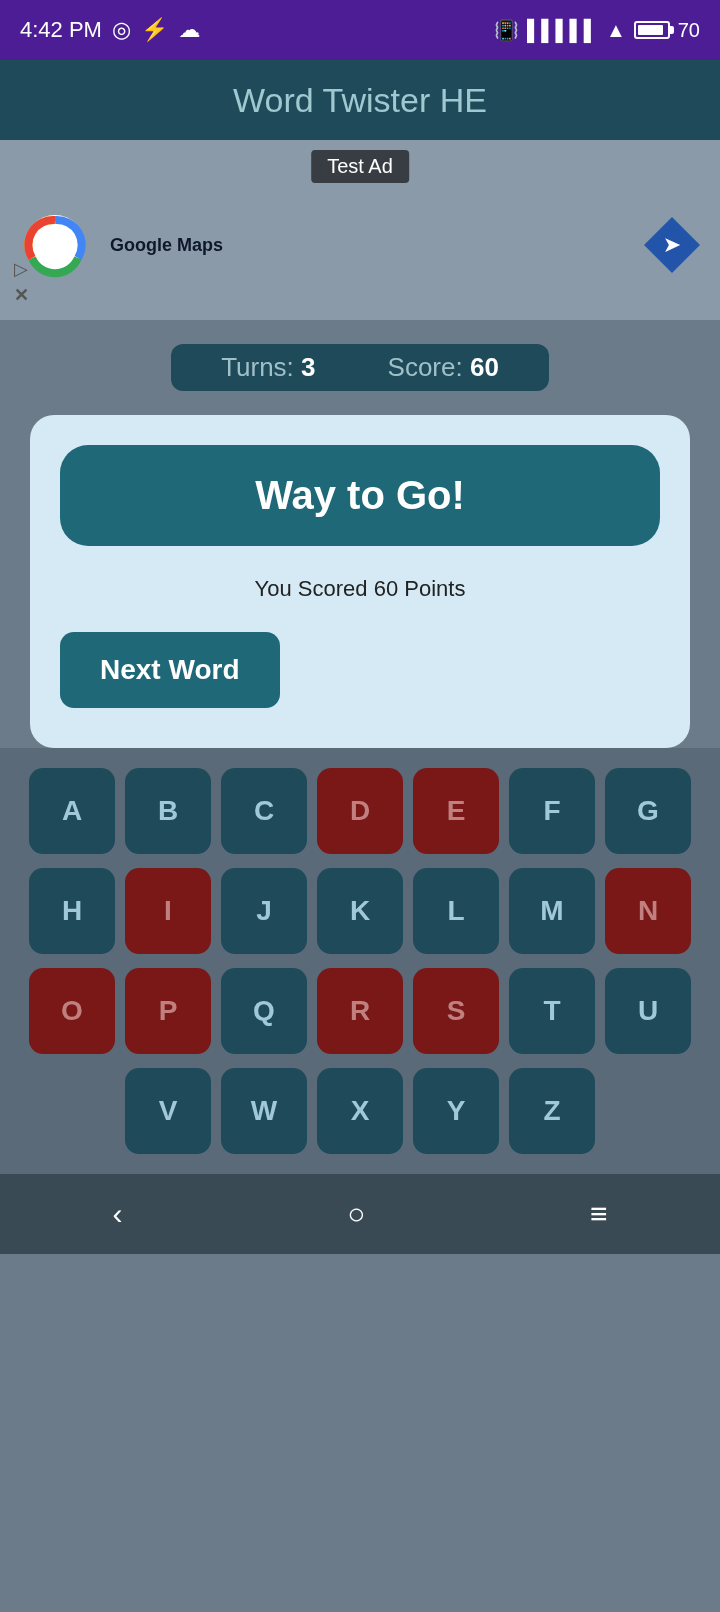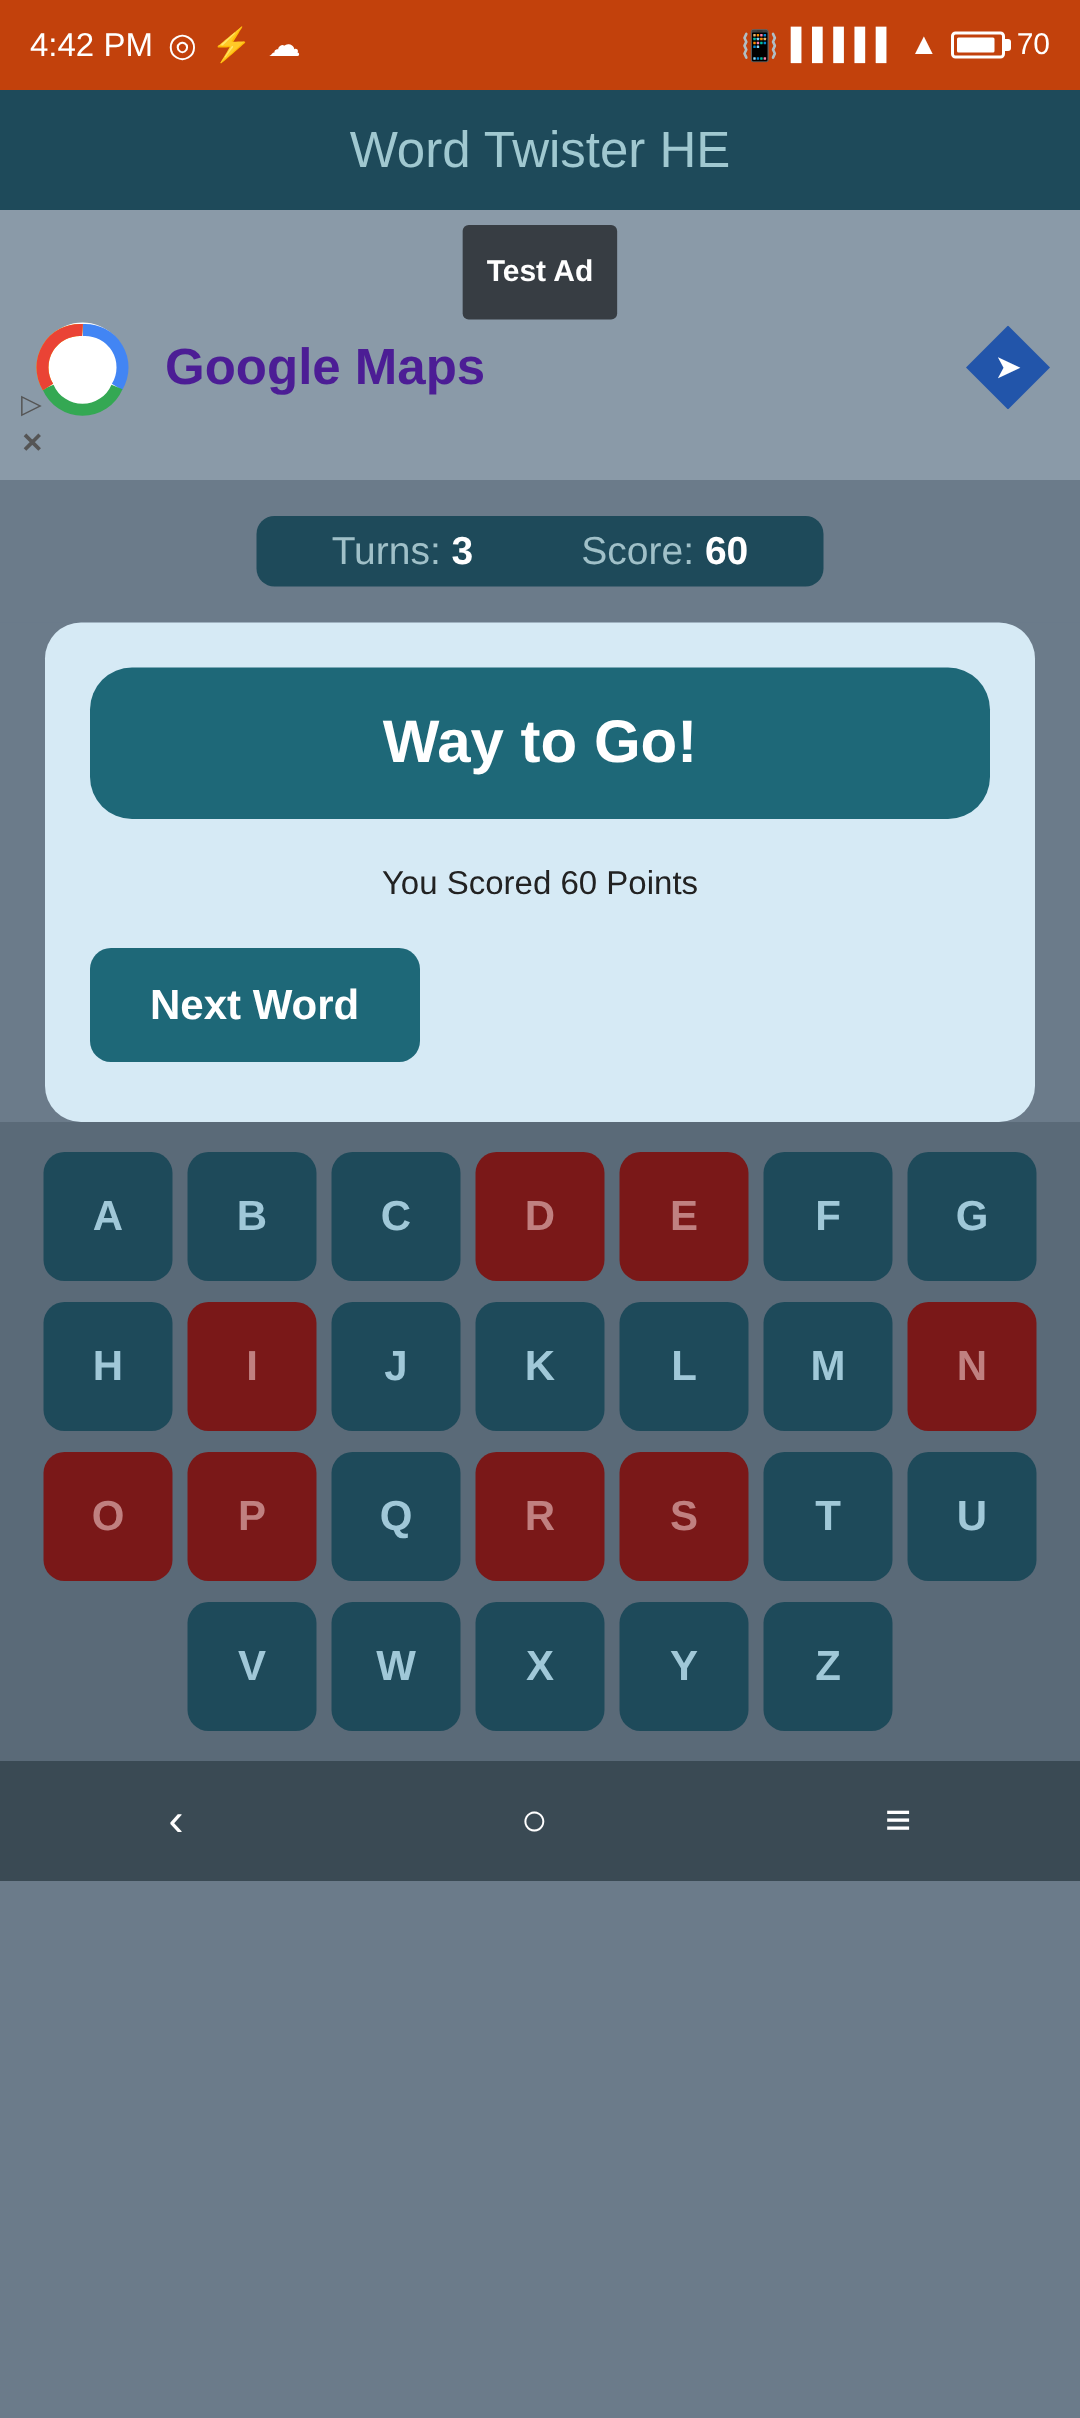--- a/index.html
+++ b/index.html
@@ -10,21 +10,21 @@
       background-color: #6b7b8a;
       font-family: 'Arial', sans-serif;
       overflow: hidden;
       position: relative;
     }
 
     
     .status-bar {
       width: 100%;
       height: 60px;
-      background-color: #c2410c;
+      background-color: #4c1d95;
       display: flex;
       align-items: center;
       justify-content: space-between;
       padding: 0 20px;
       color: white;
       font-size: 22px;
     }
 
     .status-left {
       display: flex;
@@ -96,46 +96,45 @@
     }
 
     .ad-label {
       position: absolute;
       top: 10px;
       left: 50%;
       transform: translateX(-50%);
       background-color: rgba(0,0,0,0.6);
       color: white;
       font-size: 20px;
-      padding: 20px 16px;
+      padding: 5px 16px;
       border-radius: 4px;
-      font-weight: bold;
     }
 
     .ad-content {
       display: flex;
       align-items: center;
       gap: 20px;
       margin-top: 30px;
     }
 
     .google-logo {
       width: 70px;
       height: 70px;
     }
 
     .ad-text {
       display: flex;
       flex-direction: column;
     }
 
     .ad-company {
-      font-size: 34px;
-      font-weight: bold;
-      color: #4c1d95;
+      font-size: 18px;
+      font-weight: bold;
+      color: #0f172a;
     }
 
     .ad-subtitle {
       font-size: 22px;
       color: #1a6ab0;
     }
 
     .ad-arrow {
       position: absolute;
       right: 20px;

